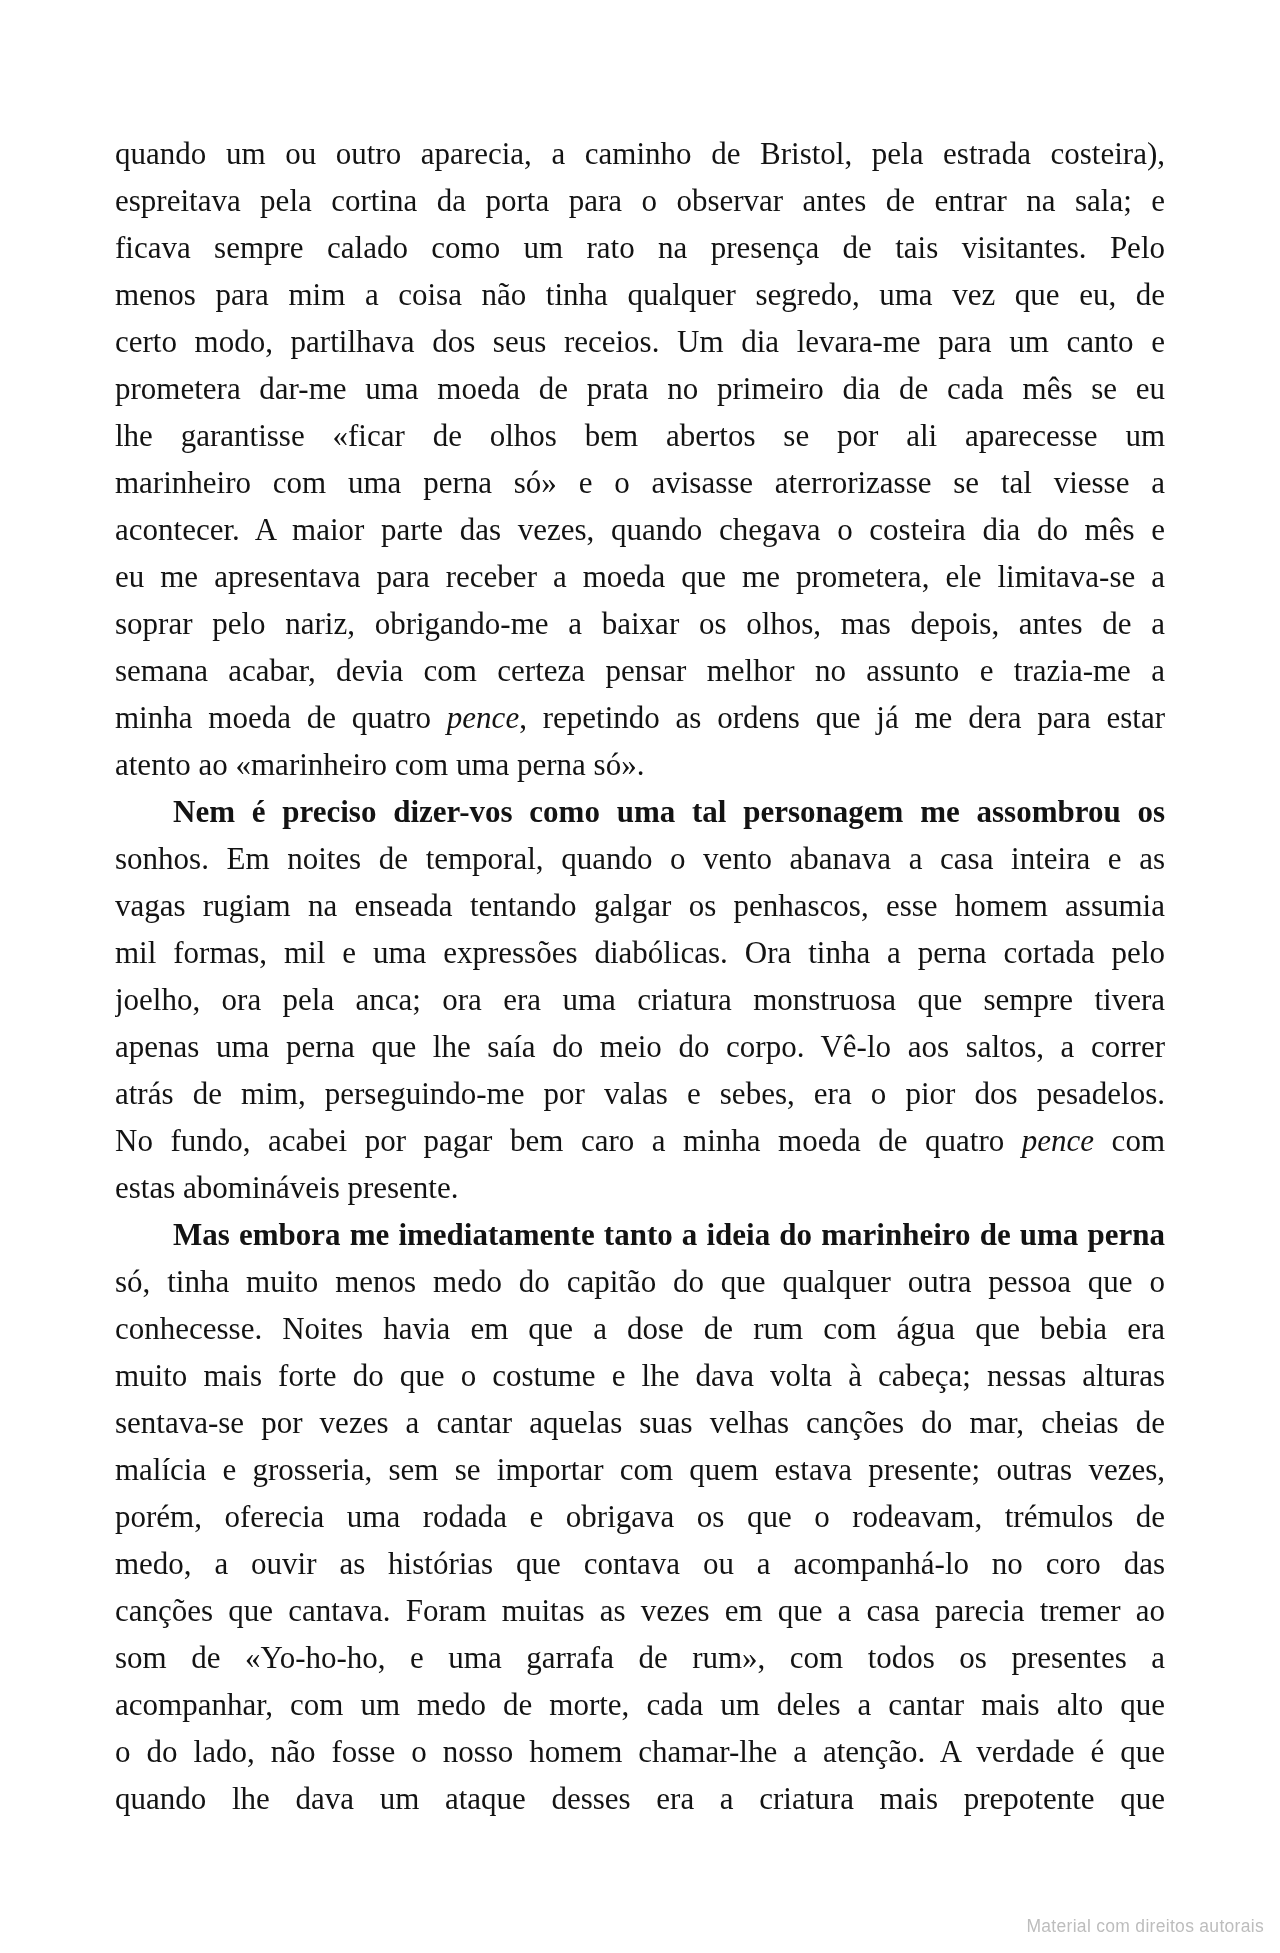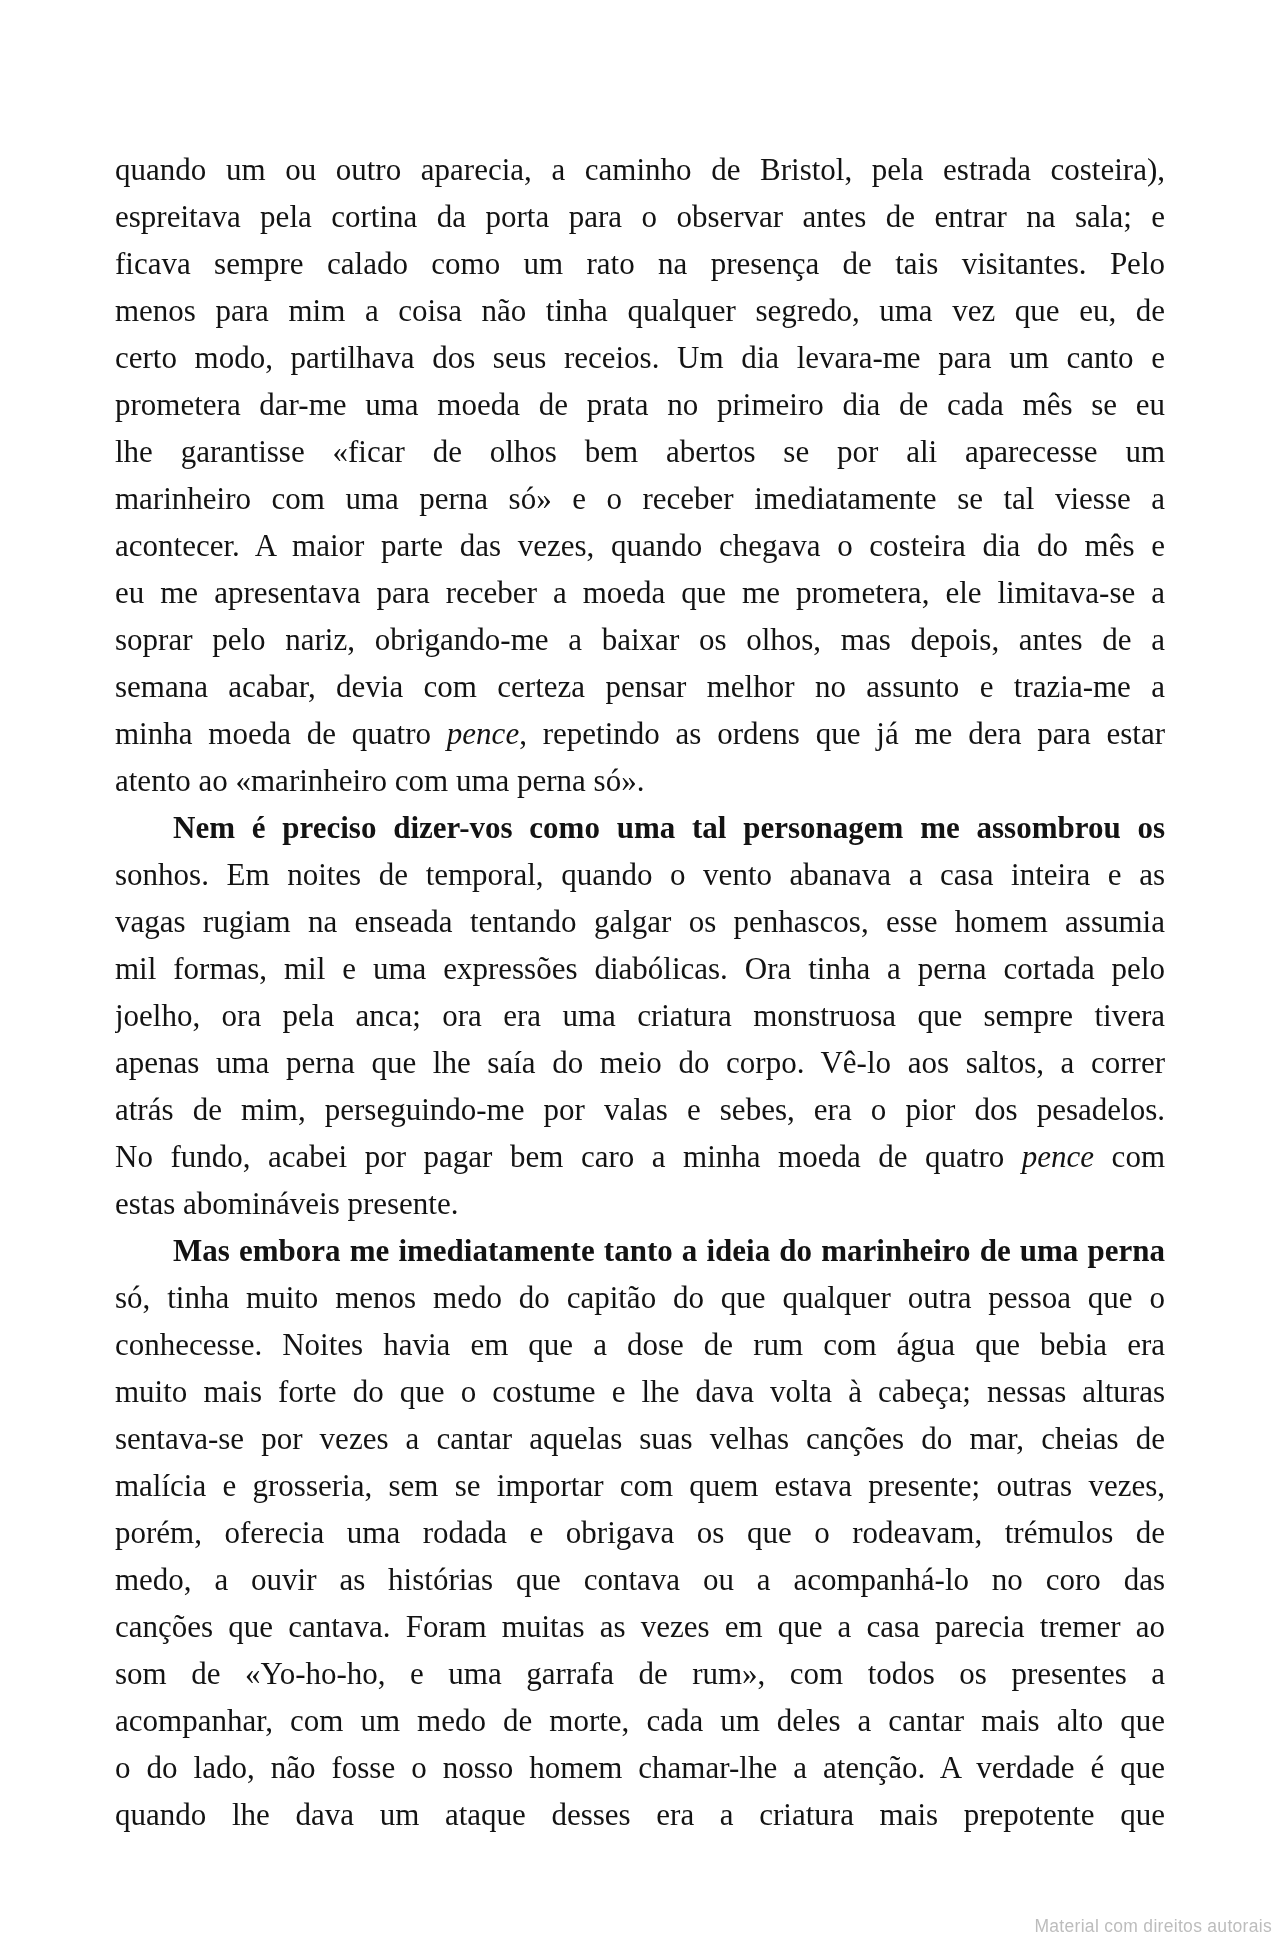--- a/index.html
+++ b/index.html
@@ -8,21 +8,20 @@
     height: 1953px;
     background: #ffffff;
     position: relative;
     font-family: "Liberation Serif", "DejaVu Serif", serif;
     overflow: hidden;
   }
   .page {
     position: absolute;
     inset: 0;
     background: #ffffff;
-    margin-top: 16px;
   }
   .text-block {
     position: absolute;
     left: 115px;
     top: 130px;
     width: 1050px;
     color: #131313;
     font-size: 31px;
     line-height: 47px;
   }
@@ -37,42 +36,42 @@
   .line.no-just {
     text-align-last: left;
   }
   .line.indent {
     text-indent: 58px;
     font-weight: bold;
   }
   .line em { }
   .watermark {
     position: absolute;
-    right: 8px;
+    right: 16px;
     bottom: 16px;
     font-family: "Liberation Sans", sans-serif;
     font-size: 17.5px;
     letter-spacing: 0.3px;
     color: #bdbdbd;
   }
 </style>
 </head>
 <body>
 
 <div class="page">
   <div class="text-block" id="text-block">
       <div class="paragraph">
         <div class="line"><span>quando um ou outro aparecia, a caminho de Bristol, pela estrada costeira),</span></div>
         <div class="line"><span>espreitava pela cortina da porta para o observar antes de entrar na sala; e</span></div>
         <div class="line"><span>ficava sempre calado como um rato na presença de tais visitantes. Pelo</span></div>
         <div class="line"><span>menos para mim a coisa não tinha qualquer segredo, uma vez que eu, de</span></div>
         <div class="line"><span>certo modo, partilhava dos seus receios. Um dia levara-me para um canto e</span></div>
         <div class="line"><span>prometera dar-me uma moeda de prata no primeiro dia de cada mês se eu</span></div>
         <div class="line"><span>lhe garantisse «ficar de olhos bem abertos se por ali aparecesse um</span></div>
-        <div class="line"><span>marinheiro com uma perna só» e o receber imediatamente se tal viesse a</span></div>
+        <div class="line"><span>marinheiro com uma perna só» e o avisasse aterrorizasse se tal viesse a</span></div>
         <div class="line"><span>acontecer. A maior parte das vezes, quando chegava o costeira dia do mês e</span></div>
         <div class="line"><span>eu me apresentava para receber a moeda que me prometera, ele limitava-se a</span></div>
         <div class="line"><span>soprar pelo nariz, obrigando-me a baixar os olhos, mas depois, antes de a</span></div>
         <div class="line"><span>semana acabar, devia com certeza pensar melhor no assunto e trazia-me a</span></div>
         <div class="line"><span>minha moeda de quatro </span><em>pence</em><span>, repetindo as ordens que já me dera para estar</span></div>
         <div class="line no-just"><span>atento ao «marinheiro com uma perna só».</span></div>
       </div>
       <div class="paragraph">
         <div class="line indent"><span>Nem é preciso dizer-vos como uma tal personagem me assombrou os</span></div>
         <div class="line"><span>sonhos. Em noites de temporal, quando o vento abanava a casa inteira e as</span></div>

